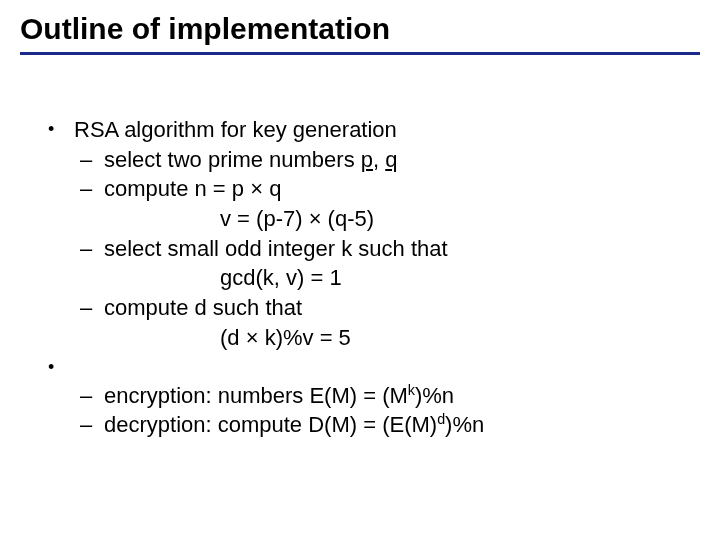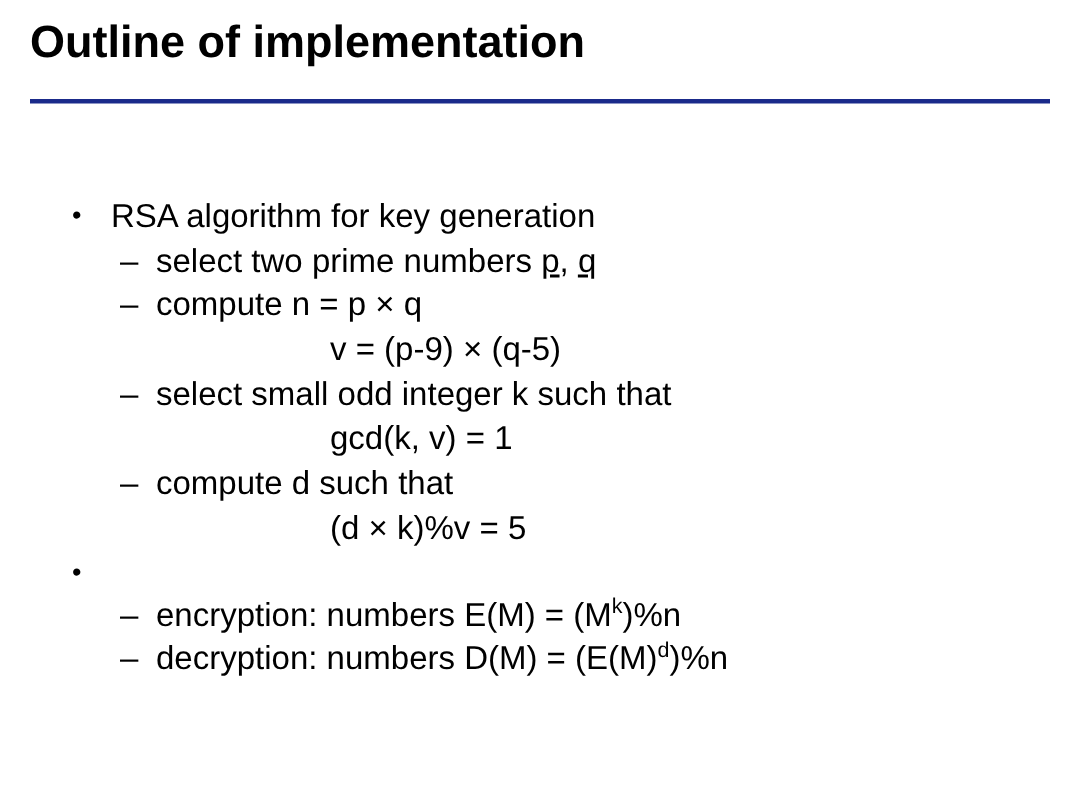--- a/index.html
+++ b/index.html
@@ -12,21 +12,21 @@
   }
   .slide {
     width: 720px;
     height: 540px;
     padding: 12px 20px 20px 20px;
   }
   .title {
     font-size: 30px;
     font-weight: bold;
     color: #000000;
-    margin-bottom: 20px;
+    margin-bottom: 6px;
   }
   .title-rule {
     border: none;
     border-top: 3px solid #1a2a8a;
     margin-bottom: 60px;
   }
   .content {
     padding-left: 28px;
     font-size: 22px;
     line-height: 1.35;
@@ -83,21 +83,21 @@
       </span>
     </div>
 
     <div class="dash-row">
       <span class="dash">–</span>
       <span>
         <span>compute  n = p </span><span>×</span><span> q</span>
       </span>
     </div>
     <div class="continuation">
-      <span>v = (p-9) </span><span>×</span><span> (q-5)</span>
+      <span>v = (p-7) </span><span>×</span><span> (q-5)</span>
     </div>
 
     <div class="dash-row">
       <span class="dash">–</span>
       <span>select small odd integer k such that</span>
     </div>
     <div class="continuation">gcd(k, v) = 1</div>
 
     <div class="dash-row">
       <span class="dash">–</span>
@@ -114,18 +114,18 @@
     <div class="dash-row">
       <span class="dash">–</span>
       <span>
         <span>encryption:  numbers E(M) = (M</span><span class="sup">k</span><span>)%n</span>
       </span>
     </div>
 
     <div class="dash-row">
       <span class="dash">–</span>
       <span>
-        <span>decryption:  numbers D(M) = (E(M)</span><span class="sup">d</span><span>)%n</span>
+        <span>decryption:  compute D(M) = (E(M)</span><span class="sup">d</span><span>)%n</span>
       </span>
     </div>
 
   </div>
 </div>
 
 </body></html>

